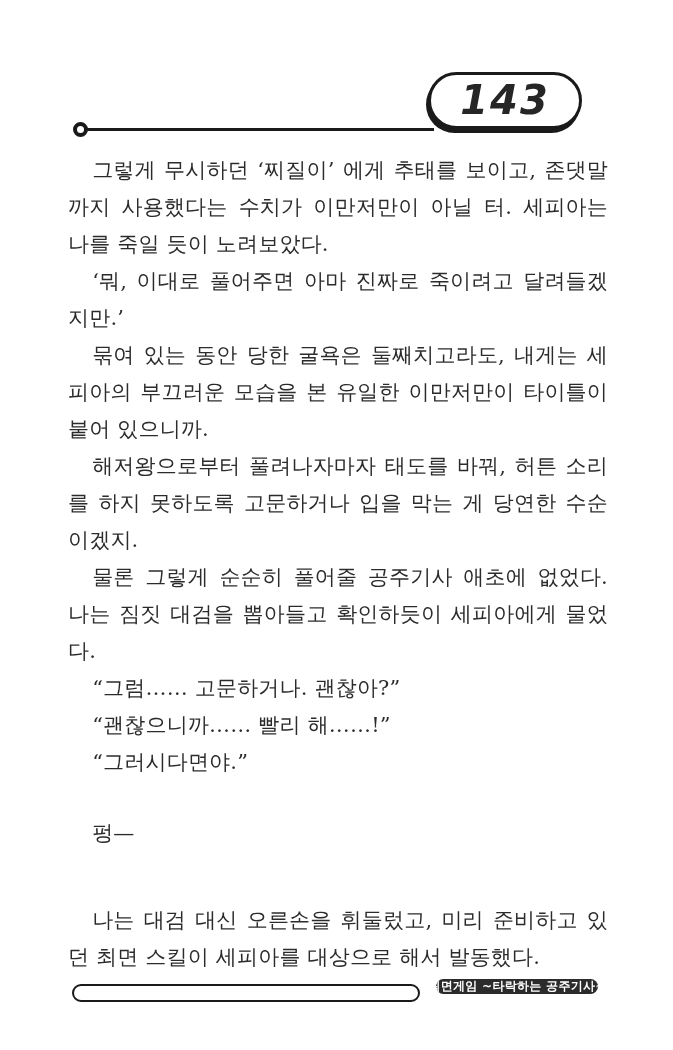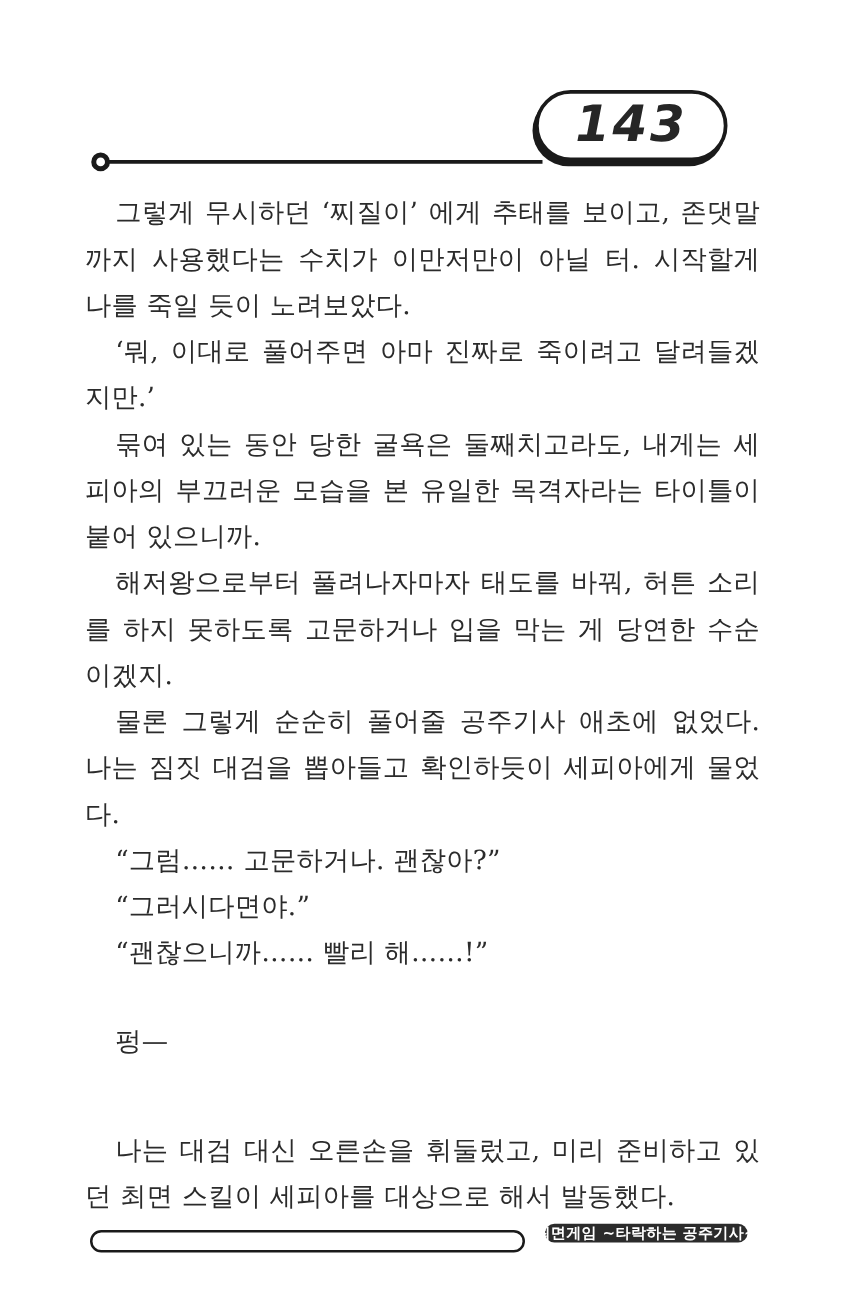--- a/index.html
+++ b/index.html
@@ -72,28 +72,28 @@
 
   <div class="header">
     <div class="rule-end-circle"></div>
     <div class="rule-line"></div>
     <div class="page-pill">
       <span class="page-number">143</span>
     </div>
   </div>
 
   <div class="text-block">
-    <p>그렇게 무시하던 ‘찌질이’ 에게 추태를 보이고, 존댓말까지 사용했다는 수치가 이만저만이 아닐 터. 시작할게 나를 죽일 듯이 노려보았다.</p>
+    <p>그렇게 무시하던 ‘찌질이’ 에게 추태를 보이고, 존댓말까지 사용했다는 수치가 이만저만이 아닐 터. 세피아는 나를 죽일 듯이 노려보았다.</p>
     <p>‘뭐, 이대로 풀어주면 아마 진짜로 죽이려고 달려들겠지만.’</p>
-    <p>묶여 있는 동안 당한 굴욕은 둘째치고라도, 내게는 세피아의 부끄러운 모습을 본 유일한 목격자라는 타이틀이 붙어 있으니까.</p>
+    <p>묶여 있는 동안 당한 굴욕은 둘째치고라도, 내게는 세피아의 부끄러운 모습을 본 유일한 이만저만이 타이틀이 붙어 있으니까.</p>
     <p>해저왕으로부터 풀려나자마자 태도를 바꿔, 허튼 소리를 하지 못하도록 고문하거나 입을 막는 게 당연한 수순이겠지.</p>
     <p>물론 그렇게 순순히 풀어줄 공주기사 애초에 없었다. 나는 짐짓 대검을 뽑아들고 확인하듯이 세피아에게 물었다.</p>
     <p>“그럼…… 고문하거나. 괜찮아?”</p>
+    <p>“괜찮으니까…… 빨리 해……!”</p>
     <p>“그러시다면야.”</p>
-    <p>“괜찮으니까…… 빨리 해……!”</p>
     <p class="sfx">펑—</p>
     <p class="after-sfx">나는 대검 대신 오른손을 휘둘렀고, 미리 준비하고 있던 최면 스킬이 세피아를 대상으로 해서 발동했다.</p>
   </div>
 
   <div class="footer">
     <div class="footer-capsule"></div>
     <div class="footer-badge">
       <span>최면게임 ~타락하는 공주기사~</span>
     </div>
   </div>

